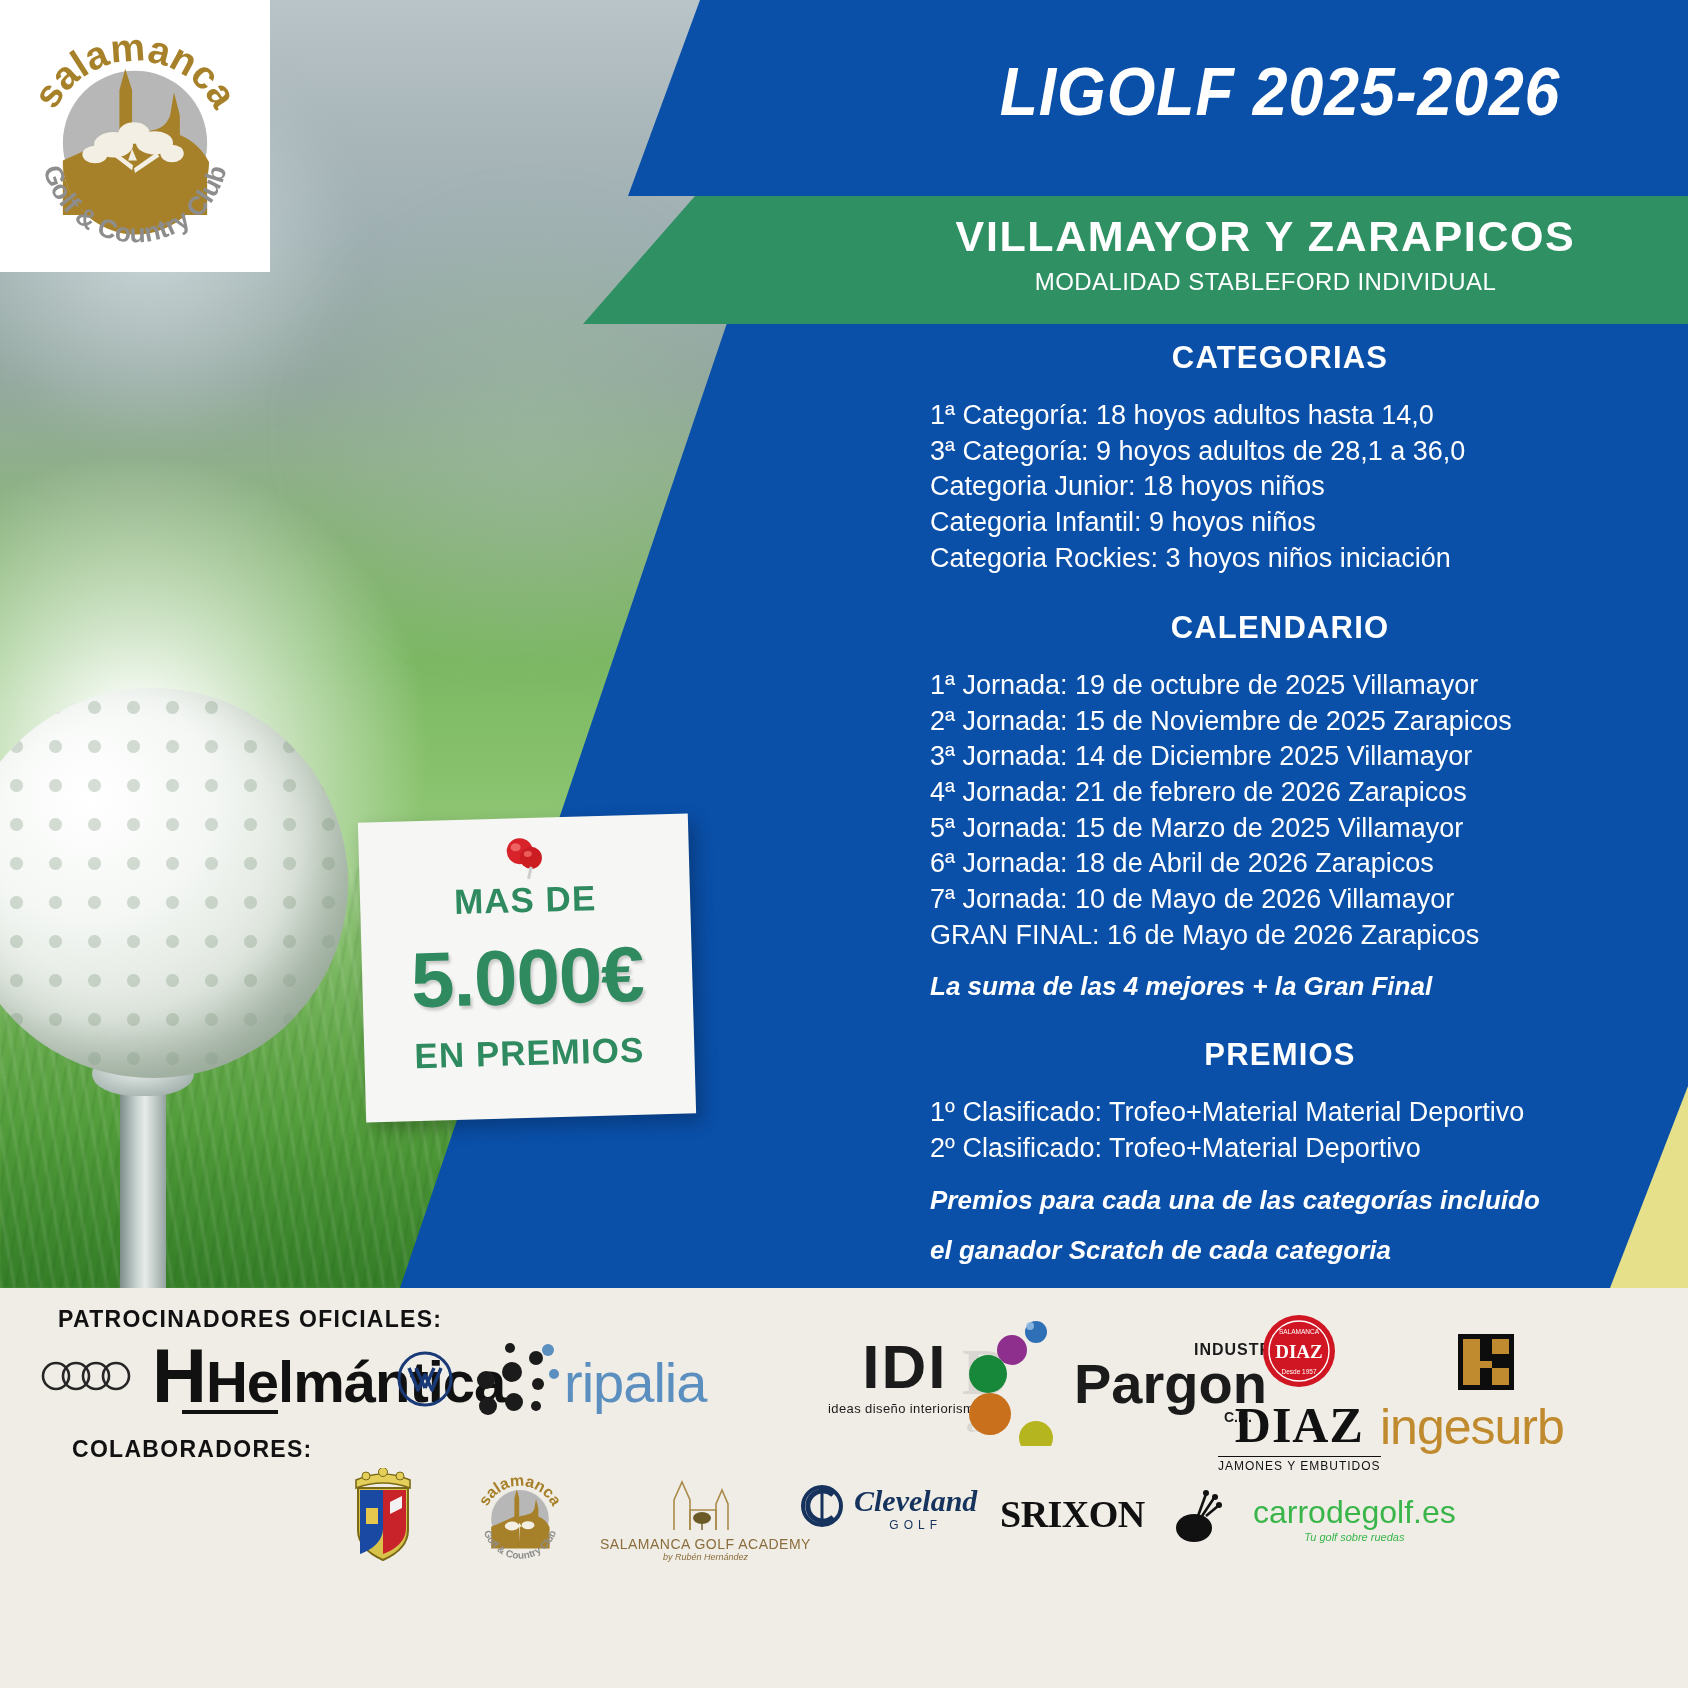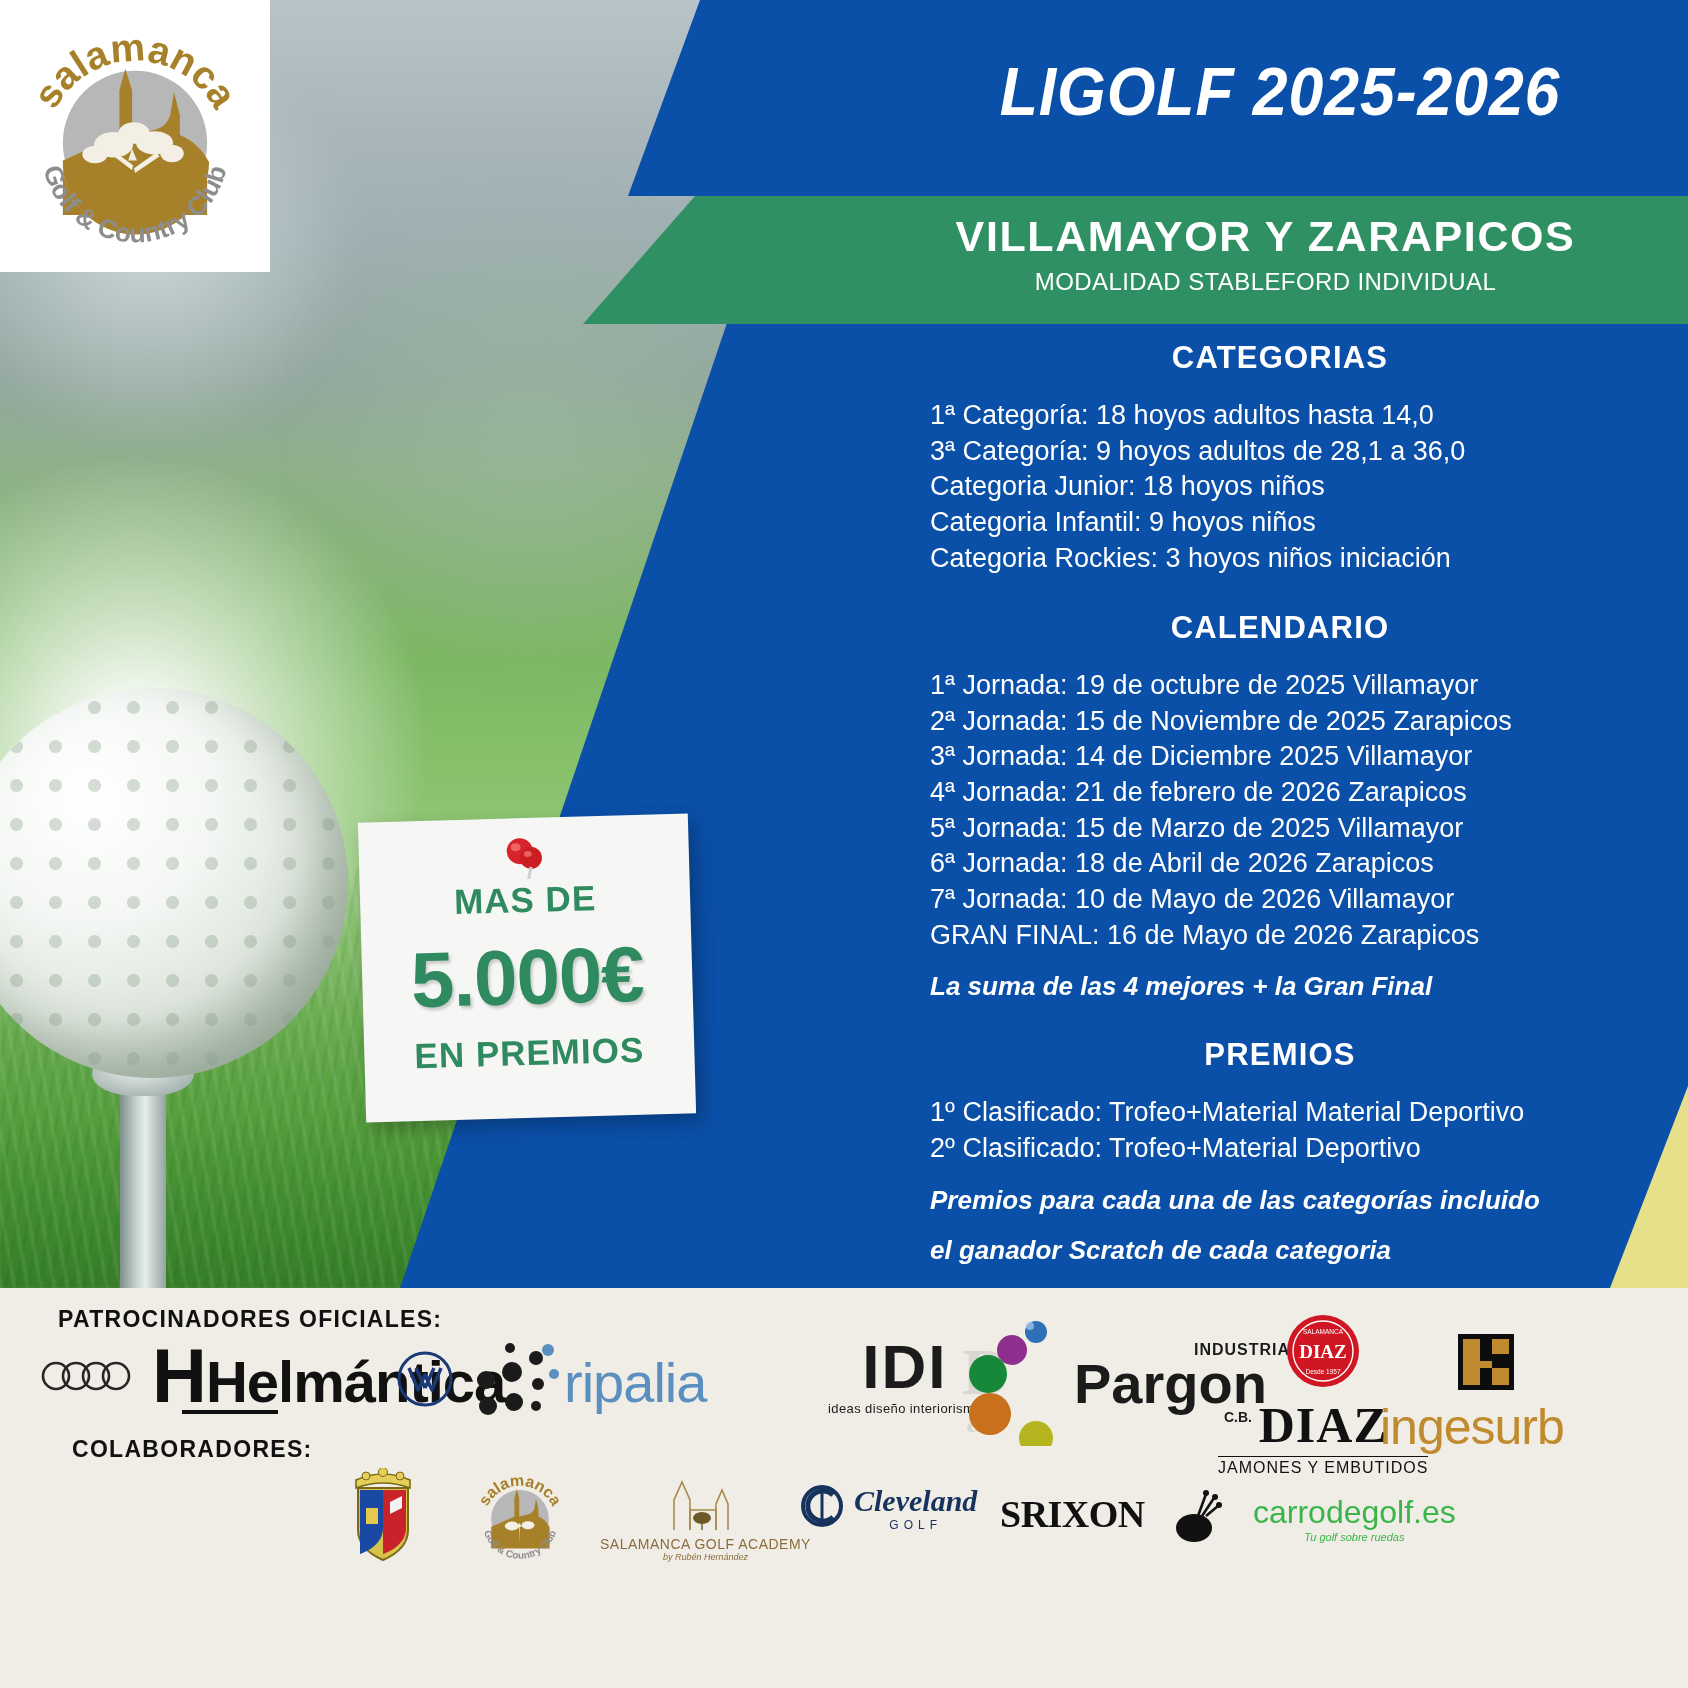--- a/index.html
+++ b/index.html
@@ -101,21 +101,21 @@
   .helm .h{font-size:76px;}
   .helm-underline{height:4px;background:#111;width:96px;margin-left:30px;margin-top:-4px;}
   .ripalia{font-size:56px;color:#5b8fc0;letter-spacing:-1px;}
   .idi{font-size:62px;font-weight:bold;color:#1b1b1b;letter-spacing:2px;line-height:.95;}
   .idi-sub{font-size:13px;color:#1b1b1b;letter-spacing:.4px;margin-top:4px;text-align:center;}
   .pargon{position:relative;}
   .pargon .ind{font-size:16px;font-weight:bold;letter-spacing:1px;color:#1b1b1b;}
   .pargon .name{font-size:56px;font-weight:bold;color:#1b1b1b;line-height:.9;}
   .pargon .cb{font-size:14px;font-weight:bold;color:#1b1b1b;}
   .diaz-name{font-size:50px;font-weight:bold;color:#111;letter-spacing:1px;}
-  .diaz-sub{font-size:16px;letter-spacing:1px;color:#111;text-align:center;border-top:1px solid #111;padding-top:2px;margin-top:2px;}
+  .diaz-sub{font-size:12px;letter-spacing:1px;color:#111;text-align:center;border-top:1px solid #111;padding-top:2px;margin-top:2px;}
   .inges{font-size:50px;color:#c08a2e;letter-spacing:-1px;}
   .cleveland{font-size:30px;font-style:italic;font-weight:bold;color:#16335e;font-family:"Liberation Serif",serif;}
   .cleveland-sub{font-size:12px;letter-spacing:5px;color:#16335e;text-align:center;}
   .srixon{font-size:38px;font-weight:bold;color:#111;font-family:"Liberation Serif",serif;letter-spacing:-.5px;}
   .carro{font-size:32px;color:#39b54a;}
   .carro-sub{font-size:11px;color:#39b54a;font-style:italic;text-align:center;}
   .sga{font-size:14px;letter-spacing:.5px;color:#8a6d3b;text-align:center;}
   .sga2{font-size:9px;color:#8a6d3b;text-align:center;font-style:italic;}
 </style>
 </head>

